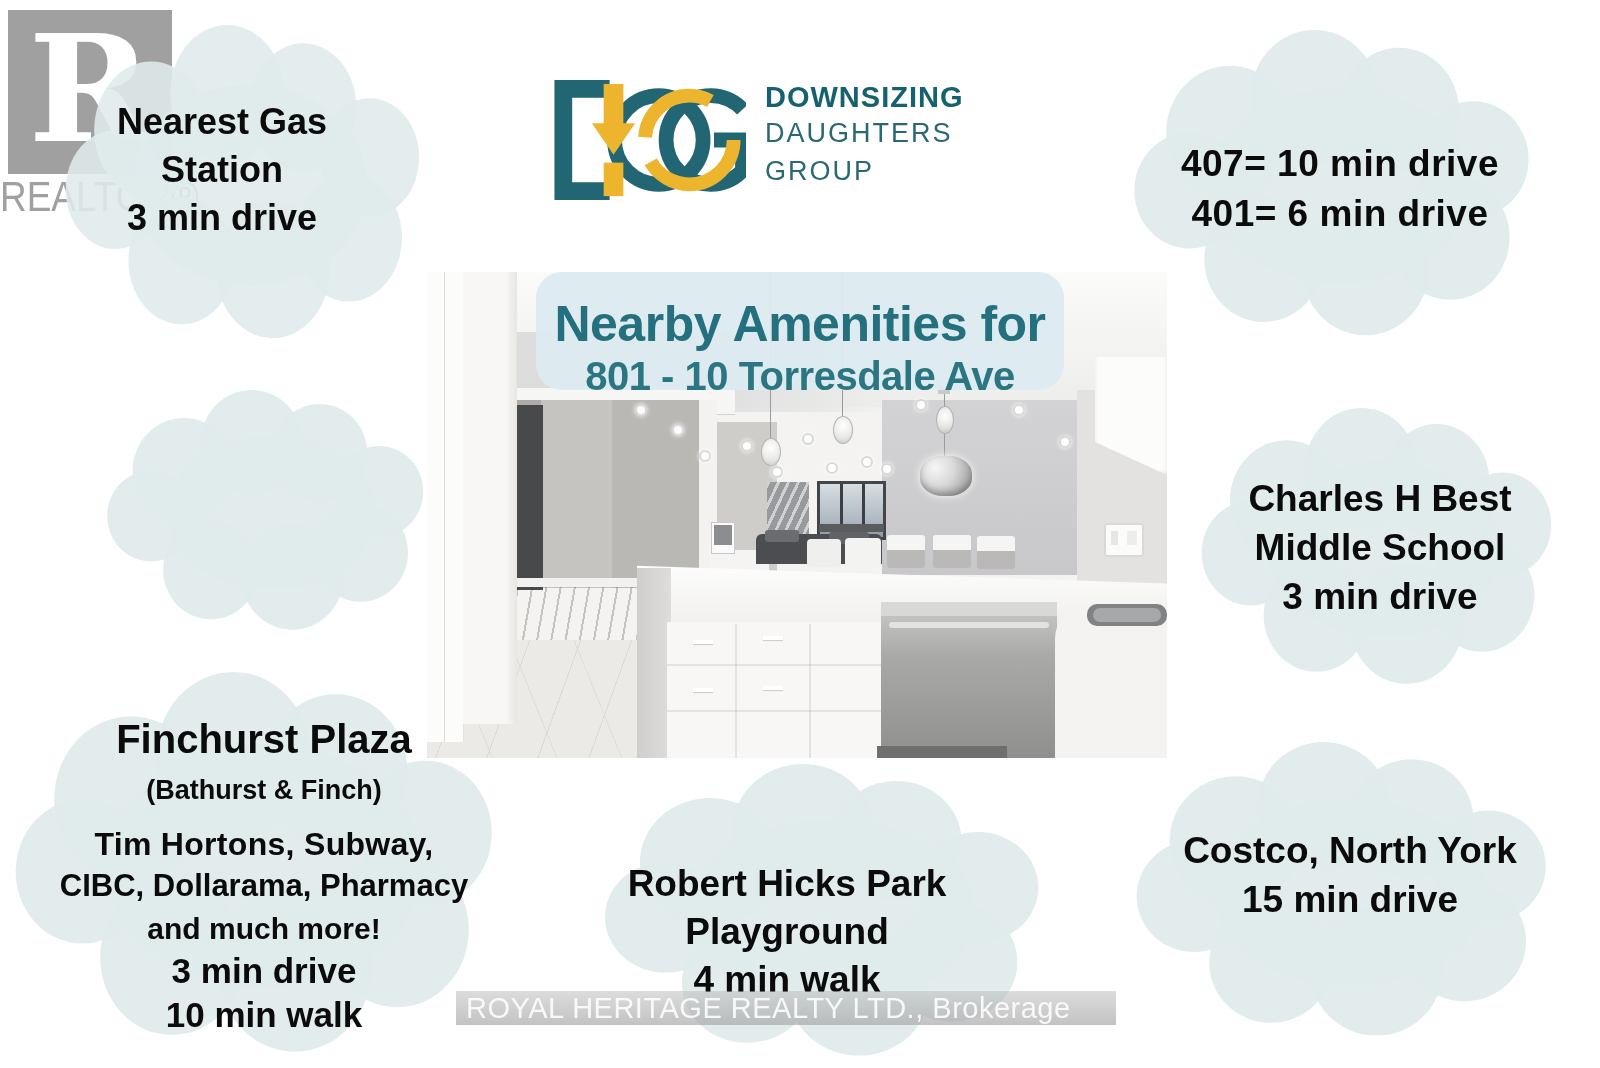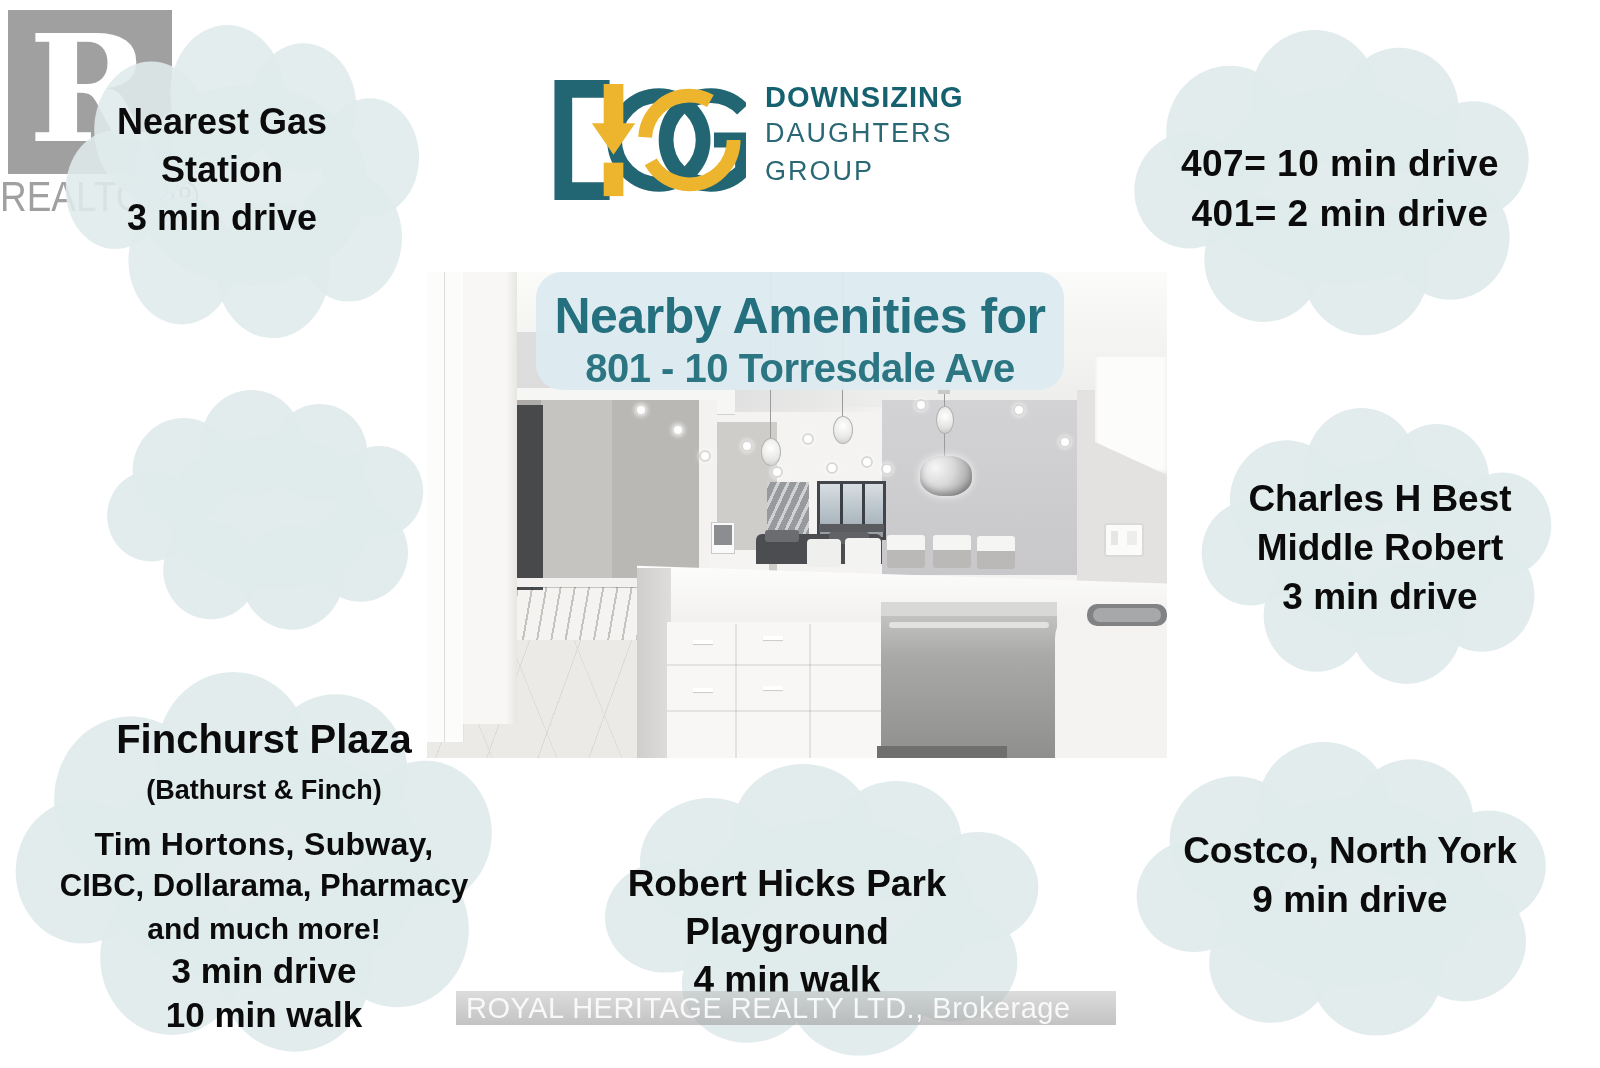--- a/index.html
+++ b/index.html
@@ -35,21 +35,21 @@
 
   
   .ddg-icon{left:548px;top:76px;width:198px;height:128px;}
   .ddg-words{left:765px;top:80px;width:330px;color:#1d6472;}
   .ddg-w1{font-size:29px;font-weight:bold;letter-spacing:1px;line-height:34px;color:#15616f;}
   .ddg-w2{font-size:27px;font-weight:400;letter-spacing:2px;line-height:34px;margin-top:2px;color:#2a6875;}
   .ddg-w3{font-size:27px;font-weight:400;letter-spacing:2px;line-height:34px;margin-top:4px;color:#2a6875;}
 
   
   .heading{left:536px;top:272px;width:528px;height:118px;border-radius:26px;
-           background:rgba(221,235,240,0.96);z-index:7;text-align:center;padding-top:18px;
+           background:rgba(221,235,240,0.96);z-index:7;text-align:center;padding-top:26px;
            box-sizing:border-box;}
   .h1{font-size:50px;line-height:52px;font-weight:bold;color:#25707e;letter-spacing:-0.5px;}
   .h2{font-size:40px;line-height:44px;font-weight:bold;color:#2b7682;margin-top:4px;letter-spacing:-0.5px;}
 
   
   .photo{left:427px;top:272px;width:740px;height:486px;background:#f4f3f2;overflow:hidden;z-index:1;}
   .photo > div{position:absolute;}
   .ceil{left:0;top:0;width:740px;height:135px;background:linear-gradient(180deg,#fbfbfa,#ededec);}
   .ceilgray{left:60px;top:60px;width:400px;height:80px;
             background:linear-gradient(100deg,#d9d9da 0 50%,#e8e8e7 85%,rgba(232,232,231,0));opacity:.85;}
@@ -262,37 +262,37 @@
     <div class="s36">3 min drive</div>
   </div>
 </div>
 
 <div class="cloud z3" style="left:1128px;top:30px;width:424px;height:312px;">
   <svg viewBox="0 0 200 140" preserveAspectRatio="none" fill="#dfeaec" fill-opacity="0.92">
       <use href="#cloudShape"></use>
     </svg>
   <div class="ctext" style="top:109px;">
     <div class="s37a">407= 10 min drive</div>
-    <div class="s37a">401= 2 min drive</div>
+    <div class="s37a">401= 6 min drive</div>
   </div>
 </div>
 
 <div class="cloud z3" style="left:102px;top:390px;width:340px;height:245px;">
   <svg viewBox="0 0 200 140" preserveAspectRatio="none" fill="#dfeaec" fill-opacity="0.92">
       <use href="#cloudShape"></use>
     </svg>
 </div>
 
 <div class="cloud z3" style="left:1196px;top:408px;width:376px;height:282px;">
   <svg viewBox="0 0 200 140" preserveAspectRatio="none" fill="#dfeaec" fill-opacity="0.92">
       <use href="#cloudShape"></use>
     </svg>
   <div class="ctext" style="top:66px;padding-right:8px;">
     <div class="s37b">Charles H Best</div>
-    <div class="s37b">Middle Robert</div>
+    <div class="s37b">Middle School</div>
     <div class="s37b">3 min drive</div>
   </div>
 </div>
 
 <div class="cloud z3" style="left:8px;top:672px;width:512px;height:388px;">
   <svg viewBox="0 0 200 140" preserveAspectRatio="none" fill="#dfeaec" fill-opacity="0.92">
       <use href="#cloudShape"></use>
     </svg>
   <div class="ctext" style="top:44px;">
     <div class="f1">Finchurst Plaza</div>
@@ -315,19 +315,19 @@
     <div class="s37c">4 min walk</div>
   </div>
 </div>
 
 <div class="cloud z3" style="left:1130px;top:742px;width:440px;height:300px;">
   <svg viewBox="0 0 200 140" preserveAspectRatio="none" fill="#dfeaec" fill-opacity="0.92">
       <use href="#cloudShape"></use>
     </svg>
   <div class="ctext" style="top:84px;">
     <div class="s37b">Costco, North York</div>
-    <div class="s37b">9 min drive</div>
+    <div class="s37b">15 min drive</div>
   </div>
 </div>
 
 <div class="abs ribbon">
   <span>ROYAL HERITAGE REALTY LTD., Brokerage</span>
 </div>
 
 </body></html>

